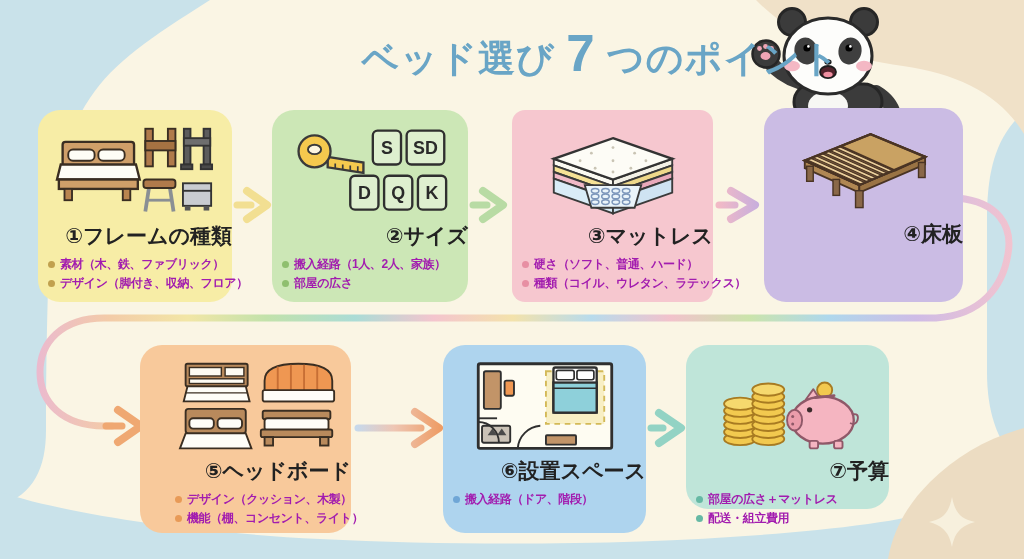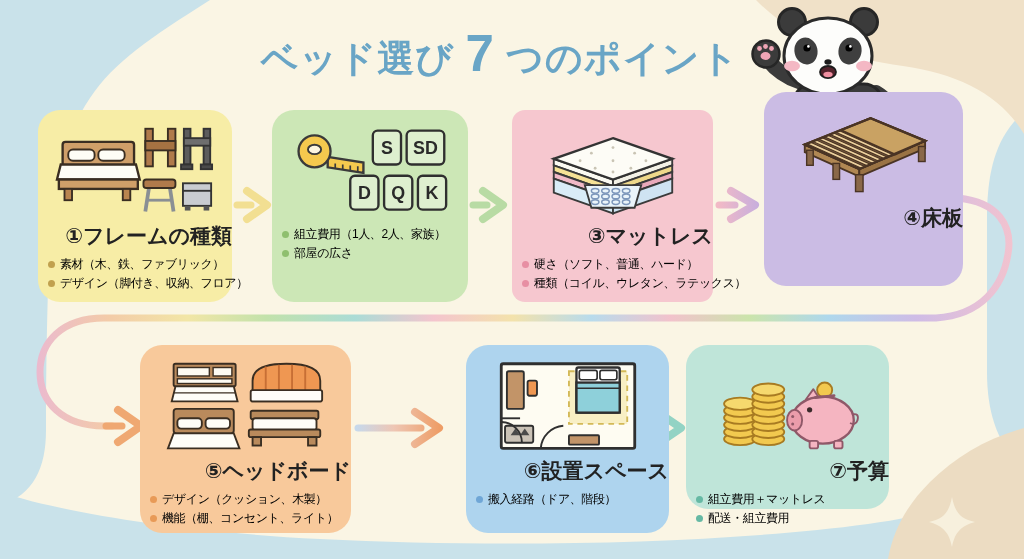--- a/index.html
+++ b/index.html
@@ -2,37 +2,37 @@
 <html><head>
 <meta charset="utf-8">
 <style>
   html,body{margin:0;padding:0;}
   .canvas{position:relative;width:1024px;height:559px;overflow:hidden;
           font-family:"Liberation Sans","DejaVu Sans",sans-serif;background:#faf5e4;}
   .layer{position:absolute;left:0;top:0;}
   .bg{z-index:0;}
   .connectors{z-index:1;}
   .panda{position:absolute;left:744px;top:2px;width:204px;height:112px;z-index:2;}
-  .title{position:absolute;left:160px;top:24px;width:680px;text-align:center;z-index:4;
+  .title{position:absolute;left:160px;top:24px;width:680px;text-align:right;z-index:4;
          font-weight:bold;font-size:37px;letter-spacing:1px;white-space:nowrap;}
   .title .seven{font-size:51px;font-weight:800;}
   .card{position:absolute;z-index:3;border-radius:22px;box-sizing:border-box;padding-top:8px;}
   .c1{left:38px;top:110px;width:194px;height:192px;}
   .c2{left:272px;top:110px;width:196px;height:192px;}
   .c3{left:512px;top:110px;width:201px;height:192px;border-radius:13px;}
-  .c4{left:764px;top:92px;width:199px;height:194px;}
+  .c4{left:764px;top:108px;width:199px;height:194px;}
   .c5{left:140px;top:345px;width:211px;height:188px;}
   .c6{left:443px;top:345px;width:203px;height:188px;}
   .c7{left:686px;top:345px;width:203px;height:164px;}
   .icon{height:96px;display:flex;align-items:center;justify-content:center;padding-top:6px;}
   .ctitle{margin-top:2px;text-align:right;font-size:21px;font-weight:bold;color:#222;white-space:nowrap;}
   .bullets{margin-top:5px;padding:0 6px 0 10px;}
   .b{display:flex;align-items:flex-start;line-height:1.55;}
   .dot{width:7px;height:7px;border-radius:50%;margin:6px 5px 0 0;flex-shrink:0;}
-  .bt{font-size:12px;font-weight:normal;color:#000000;letter-spacing:-0.4px;white-space:nowrap;}
+  .bt{font-size:12px;font-weight:bold;color:#a21caf;letter-spacing:-0.4px;white-space:nowrap;}
   svg text{font-family:"Liberation Sans","DejaVu Sans",sans-serif;}
 </style>
 </head>
 <body>
 
 <div class="canvas">
 
   <svg class="layer bg" width="1024" height="559" viewBox="0 0 1024 559">
     <rect width="1024" height="559" fill="#faf5e4"></rect>
     <path d="M0,0 L210,0 C150,38 114,62 90,98 C64,136 54,182 50,238 C47,300 46,370 46,430 C46,468 34,494 0,506 Z" fill="#c9e2ea"></path>
@@ -200,24 +200,25 @@
         </g>
         <g font-size="19" font-weight="bold" fill="#2a2a2a" text-anchor="middle" stroke="none">
           <text x="103" y="31">S</text>
           <text x="144" y="31">SD</text>
           <text x="79" y="79">D</text>
           <text x="115" y="79">Q</text>
           <text x="151" y="79">K</text>
         </g>
       </svg>
     </div>
+    <div class="ctitle">②サイズ</div>
     <div class="bullets">
       <div class="b">
           <span class="dot" style="background: rgb(143, 191, 111);"></span>
-          <span class="bt">組立費用（1人、2人、家族）</span>
+          <span class="bt">搬入経路（1人、2人、家族）</span>
         </div>
       <div class="b">
           <span class="dot" style="background: rgb(143, 191, 111);"></span>
           <span class="bt">部屋の広さ</span>
         </div>
     </div>
   </div>
 
   <div class="card c3" style="background: rgb(246, 199, 207);">
     <div class="icon">
@@ -292,21 +293,21 @@
           <polygon points="42.8,31.7 46.6,30.1 104.6,56.1 100.8,57.7"></polygon>
           <polygon points="49.0,29.2 52.8,27.7 110.8,53.7 107.0,55.2"></polygon>
           <polygon points="55.1,26.8 59.0,25.2 117.0,51.2 113.1,52.8"></polygon>
         </g>
         <polygon points="22,40 92,12 150,36 80,66" fill="none" stroke="#4a3424" stroke-width="2.5"></polygon>
       </svg>
     </div>
     <div class="ctitle">④床板</div>
   </div>
 
-  <div class="card c5" style="background: rgb(248, 201, 155);">
+  <div class="card c5" style="background: rgb(248, 201, 155); padding-left: 25px;">
     <div class="icon">
       <svg width="172" height="94" viewBox="0 0 170 100">
         <g>
           <rect x="8" y="4" width="66" height="24" rx="2" fill="#b98a5c" stroke="#3a2e22" stroke-width="2"></rect>
           <rect x="12" y="8" width="34" height="9" fill="#fdfbf3" stroke="#3a2e22" stroke-width="1.5"></rect>
           <rect x="50" y="8" width="20" height="9" fill="#fdfbf3" stroke="#3a2e22" stroke-width="1.5"></rect>
           <rect x="12" y="20" width="58" height="5" fill="#fdfbf3" stroke="#3a2e22" stroke-width="1.5"></rect>
           <path d="M10,28 L72,28 L76,44 L6,44 Z" fill="#fefdf8" stroke="#3a2e22" stroke-width="2"></path>
           <path d="M8,35 H74" stroke="#3a2e22" stroke-width="1.5"></path>
         </g>
@@ -336,21 +337,21 @@
           <span class="dot" style="background: rgb(232, 154, 87);"></span>
           <span class="bt">デザイン（クッション、木製）</span>
         </div>
       <div class="b">
           <span class="dot" style="background: rgb(232, 154, 87);"></span>
           <span class="bt">機能（棚、コンセント、ライト）</span>
         </div>
     </div>
   </div>
 
-  <div class="card c6" style="background: rgb(174, 212, 238); margin-left: 23px;">
+  <div class="card c6" style="background: rgb(174, 212, 238);">
     <div class="icon">
       <svg width="172" height="94" viewBox="0 0 170 100">
         <rect x="14" y="4" width="142" height="90" rx="2" fill="#fefcf2" stroke="#2f2f2f" stroke-width="3"></rect>
         <rect x="86" y="12" width="62" height="56" fill="#f8efc4" stroke="#d3b957" stroke-width="2" stroke-dasharray="6,5"></rect>
         <g>
           <rect x="94" y="8" width="46" height="48" rx="2" fill="#fff" stroke="#2f2f2f" stroke-width="2.5"></rect>
           <rect x="97" y="11" width="19" height="10" rx="2" fill="#fff" stroke="#2f2f2f" stroke-width="1.8"></rect>
           <rect x="119" y="11" width="18" height="10" rx="2" fill="#fff" stroke="#2f2f2f" stroke-width="1.8"></rect>
           <rect x="94" y="24" width="46" height="32" fill="#8ed0da" stroke="#2f2f2f" stroke-width="2.5"></rect>
           <path d="M94,30 H140" stroke="#2f2f2f" stroke-width="1.5"></path>
@@ -410,21 +411,21 @@
           <rect x="108" y="86" width="9" height="8" rx="2" fill="#f5b5c1" stroke="#8f5868" stroke-width="2"></rect>
           <rect x="134" y="86" width="9" height="8" rx="2" fill="#f5b5c1" stroke="#8f5868" stroke-width="2"></rect>
           <path d="M153,58 q8,-2 6,6 q-2,6 -8,3" fill="none" stroke="#8f5868" stroke-width="2"></path>
         </g>
       </svg>
     </div>
     <div class="ctitle">⑦予算</div>
     <div class="bullets">
       <div class="b">
           <span class="dot" style="background: rgb(102, 185, 164);"></span>
-          <span class="bt">組立費用＋マットレス</span>
+          <span class="bt">部屋の広さ＋マットレス</span>
         </div>
       <div class="b">
           <span class="dot" style="background: rgb(102, 185, 164);"></span>
           <span class="bt">配送・組立費用</span>
         </div>
     </div>
   </div>
 
 </div>
 

